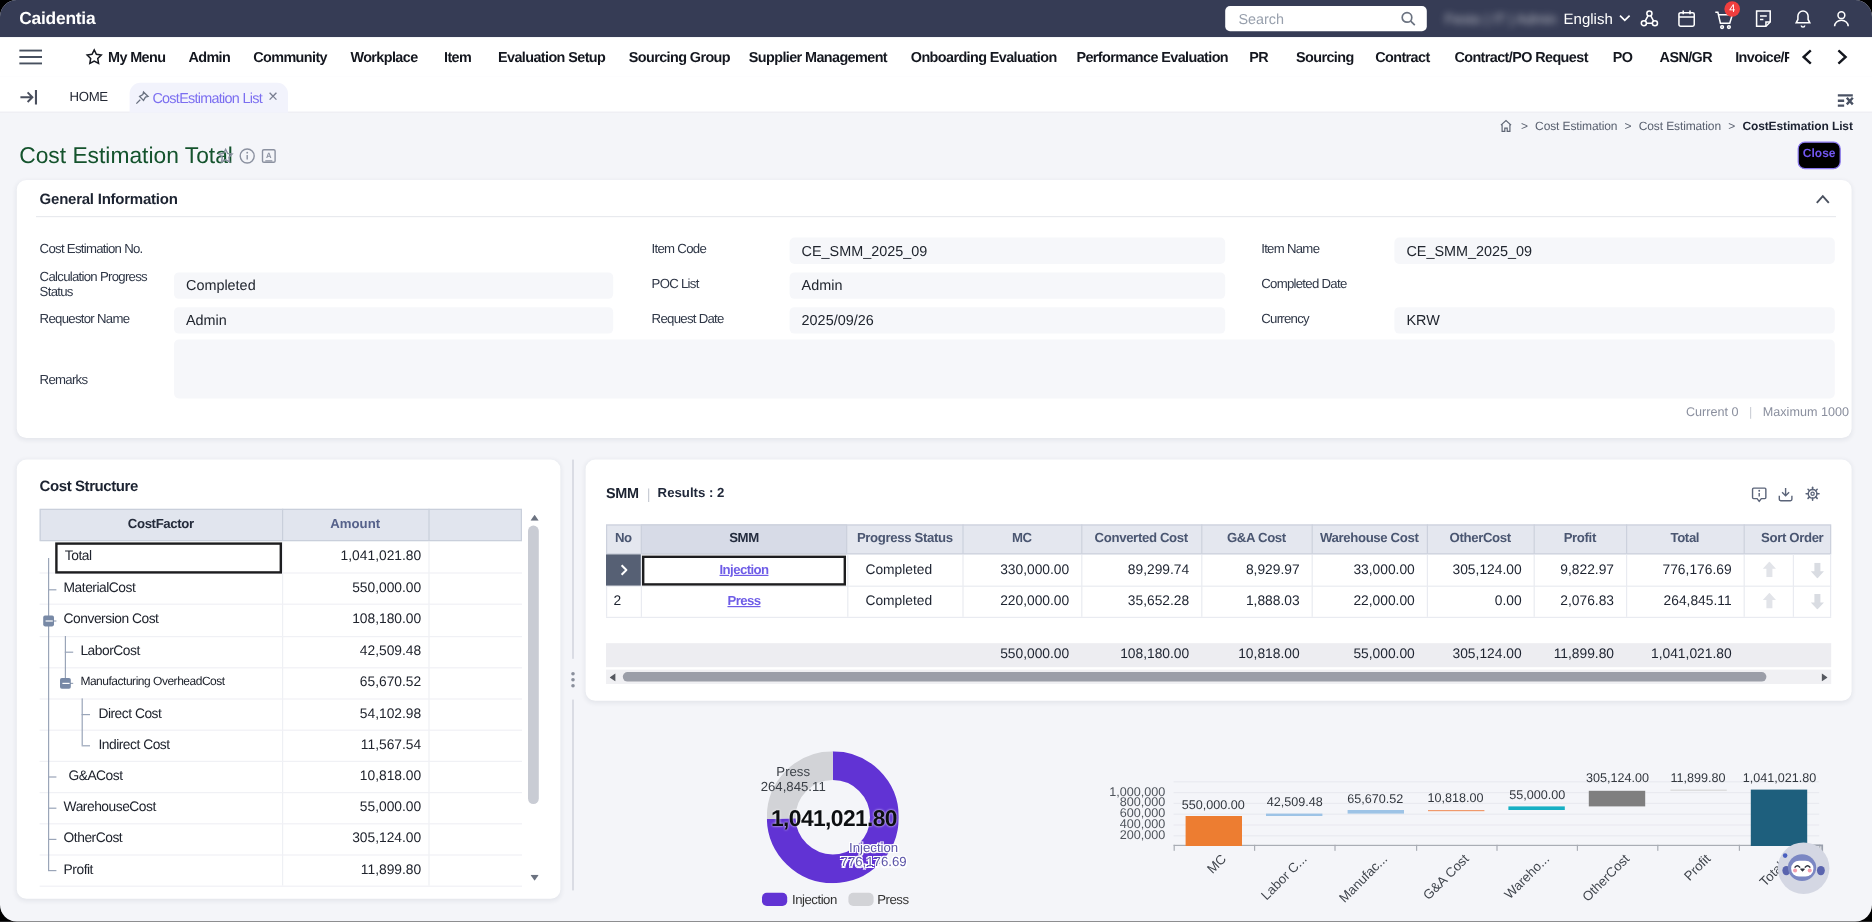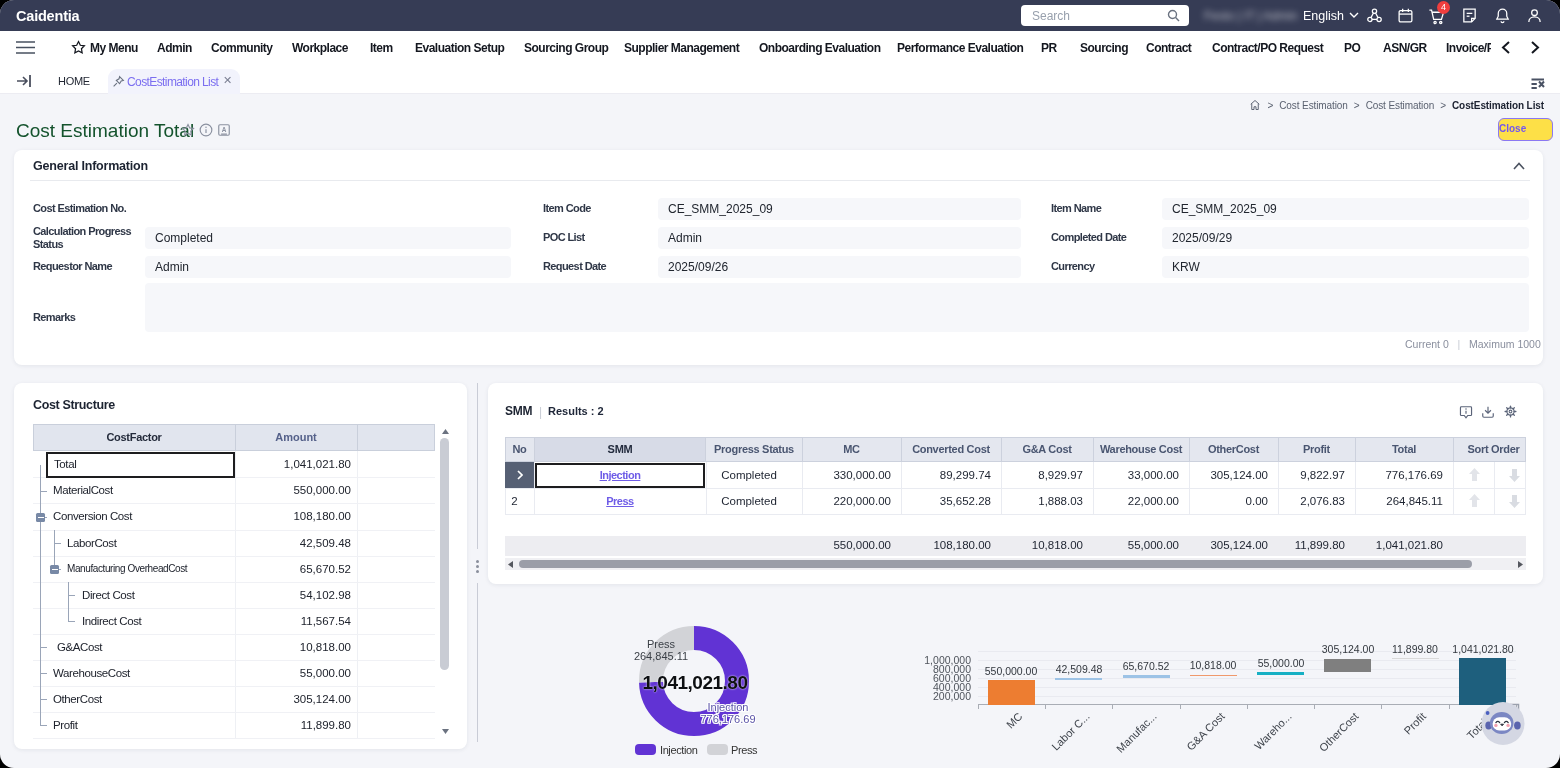--- a/index.html
+++ b/index.html
@@ -15,21 +15,21 @@
 #usrblur { position:absolute; left:1204px; top:9px; width:84px; color:rgba(255,255,255,.62); font-size:12px; filter:blur(3px); white-space:nowrap; }
 #lang { position:absolute; left:1303px; top:9px; color:#fff; font-size:12.5px; }
 
 #navbar { position:absolute; left:0; top:31px; width:1560px; height:33px; background:#fff; }
 .nav { position:absolute; top:10px; font-size:12px; letter-spacing:-0.5px; font-weight:700; color:#14171f; white-space:nowrap; }
 
 #tabbar { position:absolute; left:0; top:64px; width:1560px; height:30px; background:#fff; border-bottom:1px solid #ececf2; }
 #activetab { position:absolute; left:108px; top:5px; width:132px; height:25px; background:#f2f3fc; border-radius:9px 9px 0 0; }
 
 .card { position:absolute; background:#fff; border-radius:8px; box-shadow:0 1px 4px rgba(25,35,70,.08); }
-.lbl { position:absolute; font-size:11px; letter-spacing:-0.6px; font-weight:700; color:#2f3747; }
+.lbl { position:absolute; font-size:11px; letter-spacing:-0.6px; font-weight:400; color:#2f3747; }
 .pill { position:absolute; height:22px; background:#f6f7fa; border-radius:4px; font-size:12px; color:#21262f; line-height:22px; padding-left:10px; }
 .bc { color:#5a6170; font-size:10px; }
 
 .num { text-align:right; }
 .hsep { position:absolute; top:437px; width:1px; height:25px; background:#ccd1dd; }
 .bsep { position:absolute; top:462px; width:1px; height:52px; background:#e9ebf1; }
 .hcell { position:absolute; font-size:11px; letter-spacing:-0.3px; font-weight:700; color:#4a5671; text-align:center; white-space:nowrap; }
 .cell { position:absolute; font-size:11.5px; color:#1d2330; padding-right:10px; }
 .cell.num, .scell.num { padding-right:10px; }
 .scell { position:absolute; font-size:11.5px; color:#1d2330; }
@@ -181,41 +181,40 @@
       <circle cx="12" cy="12" r="10" fill="none" stroke="#8b91a0" stroke-width="2"></circle>
       <line x1="12" y1="10.5" x2="12" y2="17" stroke="#8b91a0" stroke-width="2"></line>
       <circle cx="12" cy="7.2" r="1.3" fill="#8b91a0"></circle>
     </svg>
 <svg class="abs" style="left:217px;top:123px" width="14" height="14" viewBox="0 0 24 24">
       <rect x="3" y="3" width="18" height="18" rx="2" fill="none" stroke="#8b91a0" stroke-width="2"></rect>
       <text x="12" y="15" font-size="11" text-anchor="middle" fill="#8b91a0" font-weight="bold">A</text>
       <line x1="7" y1="19" x2="17" y2="19" stroke="#8b91a0" stroke-width="2"></line>
     </svg>
 
-<div class="abs" style="left:1498px;top:118px;width:55px;height:23px;border:1.3px solid #8b78f2;border-radius:6px;background:#fde047;line-height:20px;font-size:10px;font-weight:700;color:#7257f0">Close</div>
+<div class="abs" style="left:1498px;top:118px;width:36px;height:23px;border:1.3px solid #8b78f2;border-radius:6px;background:#000000;text-align:center;line-height:20px;font-size:10px;font-weight:700;color:#7257f0">Close</div>
 
 <div class="card" style="left:14px;top:150px;width:1529px;height:215px"></div>
 <span class="abs" style="left:33px;top:159px;font-size:12.5px;letter-spacing:-0.2px;font-weight:700;color:#1c2331">General Information</span>
 <svg class="abs" style="left:1513px;top:162px" width="12" height="8" viewBox="0 0 12 8">
       <path d="M1 7l5-5.5L11 7" fill="none" stroke="#4b5260" stroke-width="1.6"></path>
     </svg>
 <div class="abs" style="left:30px;top:180px;width:1500px;height:1px;background:#e8eaee"></div>
 
 <span class="lbl" style="left:33px;top:202px">Cost Estimation No.</span>
 <span class="lbl" style="left:543px;top:202px">Item Code</span>
 <div class="pill" style="left:658px;top:198px;width:363px">CE_SMM_2025_09</div>
 <span class="lbl" style="left:1051px;top:202px">Item Name</span>
 <div class="pill" style="left:1162px;top:198px;width:367px">CE_SMM_2025_09</div>
 
 <span class="lbl" style="left:33px;top:225px;width:112px;line-height:13px">Calculation Progress Status</span>
 <div class="pill" style="left:145px;top:227px;width:366px">Completed</div>
 <span class="lbl" style="left:543px;top:231px">POC List</span>
 <div class="pill" style="left:658px;top:227px;width:363px">Admin</div>
 <span class="lbl" style="left:1051px;top:231px">Completed Date</span>
-<div class="pill" style="left:1162px;top:227px;width:367px">2025/09/29</div>
 
 <span class="lbl" style="left:33px;top:260px">Requestor Name</span>
 <div class="pill" style="left:145px;top:256px;width:366px">Admin</div>
 <span class="lbl" style="left:543px;top:260px">Request Date</span>
 <div class="pill" style="left:658px;top:256px;width:363px">2025/09/26</div>
 <span class="lbl" style="left:1051px;top:260px">Currency</span>
 <div class="pill" style="left:1162px;top:256px;width:367px">KRW</div>
 
 <span class="lbl" style="left:33px;top:311px">Remarks</span>
 <div class="pill" style="left:145px;top:283px;width:1384px;height:49px"></div>

